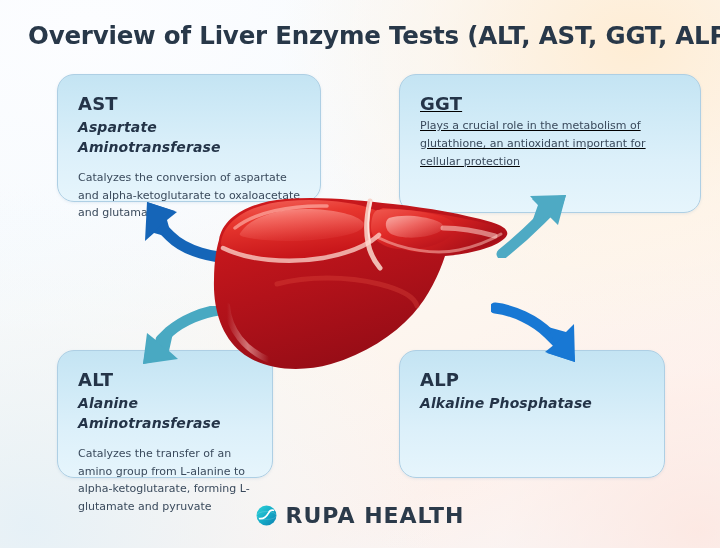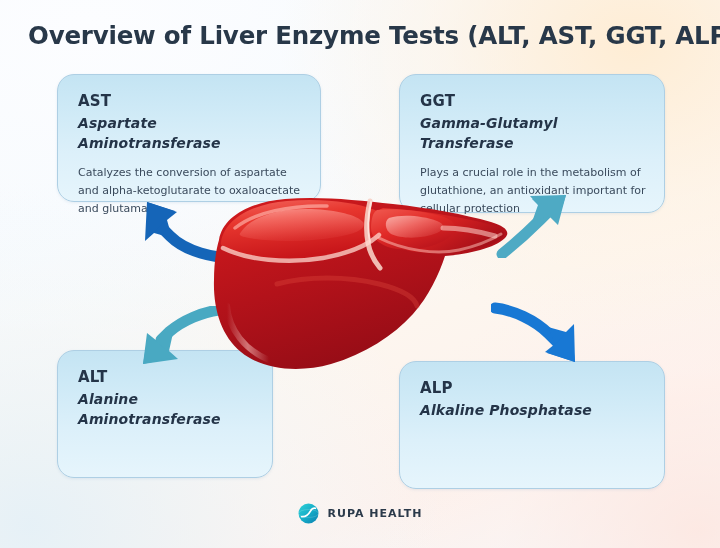--- a/index.html
+++ b/index.html
@@ -48,21 +48,21 @@
   .card {
     position: absolute;
     border-radius: 17px;
     border: 1px solid #aecfe4;
     background: linear-gradient(180deg, #c4e4f3 0%, #cde9f6 24%, #dcf0fa 62%, #e6f5fc 100%);
     padding: 16px 18px 12px 20px;
     box-shadow: 0 1px 3px rgba(120,160,190,0.16);
   }
 
   .card-abbr {
-    font-size: 15px;
+    font-size: 18px;
     font-weight: 700;
     color: #243448;
     letter-spacing: 0.2px;
     line-height: 1.45;
     font-family: "DejaVu Sans", sans-serif;
   }
 
   .card-fullname {
     font-size: 14px;
     font-style: italic;
@@ -75,23 +75,23 @@
   }
 
   .card-desc {
     font-size: 11px;
     color: #3a4a5c;
     line-height: 1.62;
     font-family: "DejaVu Sans", sans-serif;
   }
 
   #card-ast { left: 57px;  top: 74px;  width: 264px; height: 128px; }
-  #card-ggt { left: 399px; top: 74px;  width: 266px; height: 139px; }
+  #card-ggt { left: 399px; top: 74px;  width: 302px; height: 139px; text-decoration: underline; }
   #card-alt { left: 57px;  top: 350px; width: 216px; height: 128px; }
-  #card-alp { left: 399px; top: 350px; width: 266px; height: 128px; margin-top: 11px; }
+  #card-alp { left: 399px; top: 350px; width: 266px; height: 128px; }
 
   
   #liver-wrap {
     position: absolute;
     left: 207px;
     top: 188px;
     width: 306px;
     height: 185px;
   }
   #liver-wrap svg { display: block; width: 100%; height: 100%; }
@@ -113,21 +113,21 @@
     width: 720px;
     display: flex;
     align-items: center;
     justify-content: center;
     gap: 9px;
   }
 
   #brand-logo { width: 21px; height: 21px; display: block; }
 
   #brand-name {
-    font-size: 11px;
+    font-size: 22px;
     font-weight: 700;
     letter-spacing: 1.0px;
     color: #2b3a4a;
     font-family: "DejaVu Sans", sans-serif;
   }
 </style>
 </head>
 <body>
 
 <div id="infographic">
@@ -135,27 +135,27 @@
   <div class="title">Overview of Liver Enzyme Tests (ALT, AST, GGT, ALP)</div>
 
   <div class="card" id="card-ast">
     <div class="card-abbr">AST</div>
     <div class="card-fullname">Aspartate Aminotransferase</div>
     <div class="card-desc">Catalyzes the conversion of aspartate and alpha-ketoglutarate to oxaloacetate and glutamate</div>
   </div>
 
   <div class="card" id="card-ggt">
     <div class="card-abbr">GGT</div>
-    <div class="card-fullname">Gamma-Glutamyl Transferase</div>
     <div class="card-desc">Plays a crucial role in the metabolism of glutathione, an antioxidant important for cellular protection</div>
   </div>
 
   <div class="card" id="card-alt">
     <div class="card-abbr">ALT</div>
     <div class="card-fullname">Alanine Aminotransferase</div>
+    <div class="card-desc">Catalyzes the transfer of an amino group from L-alanine to alpha-ketoglutarate, forming L-glutamate and pyruvate</div>
   </div>
 
   <div class="card" id="card-alp">
     <div class="card-abbr">ALP</div>
     <div class="card-fullname">Alkaline Phosphatase</div>
   </div>
 
   <div class="arrow" id="arrow-ast">
     <svg viewBox="0 0 104 66" xmlns="http://www.w3.org/2000/svg">
       <path d="M101 62 C 80 62, 52 56, 36 40 L 30 34" stroke="#1565b8" stroke-width="11" fill="none" stroke-linecap="round"></path>

